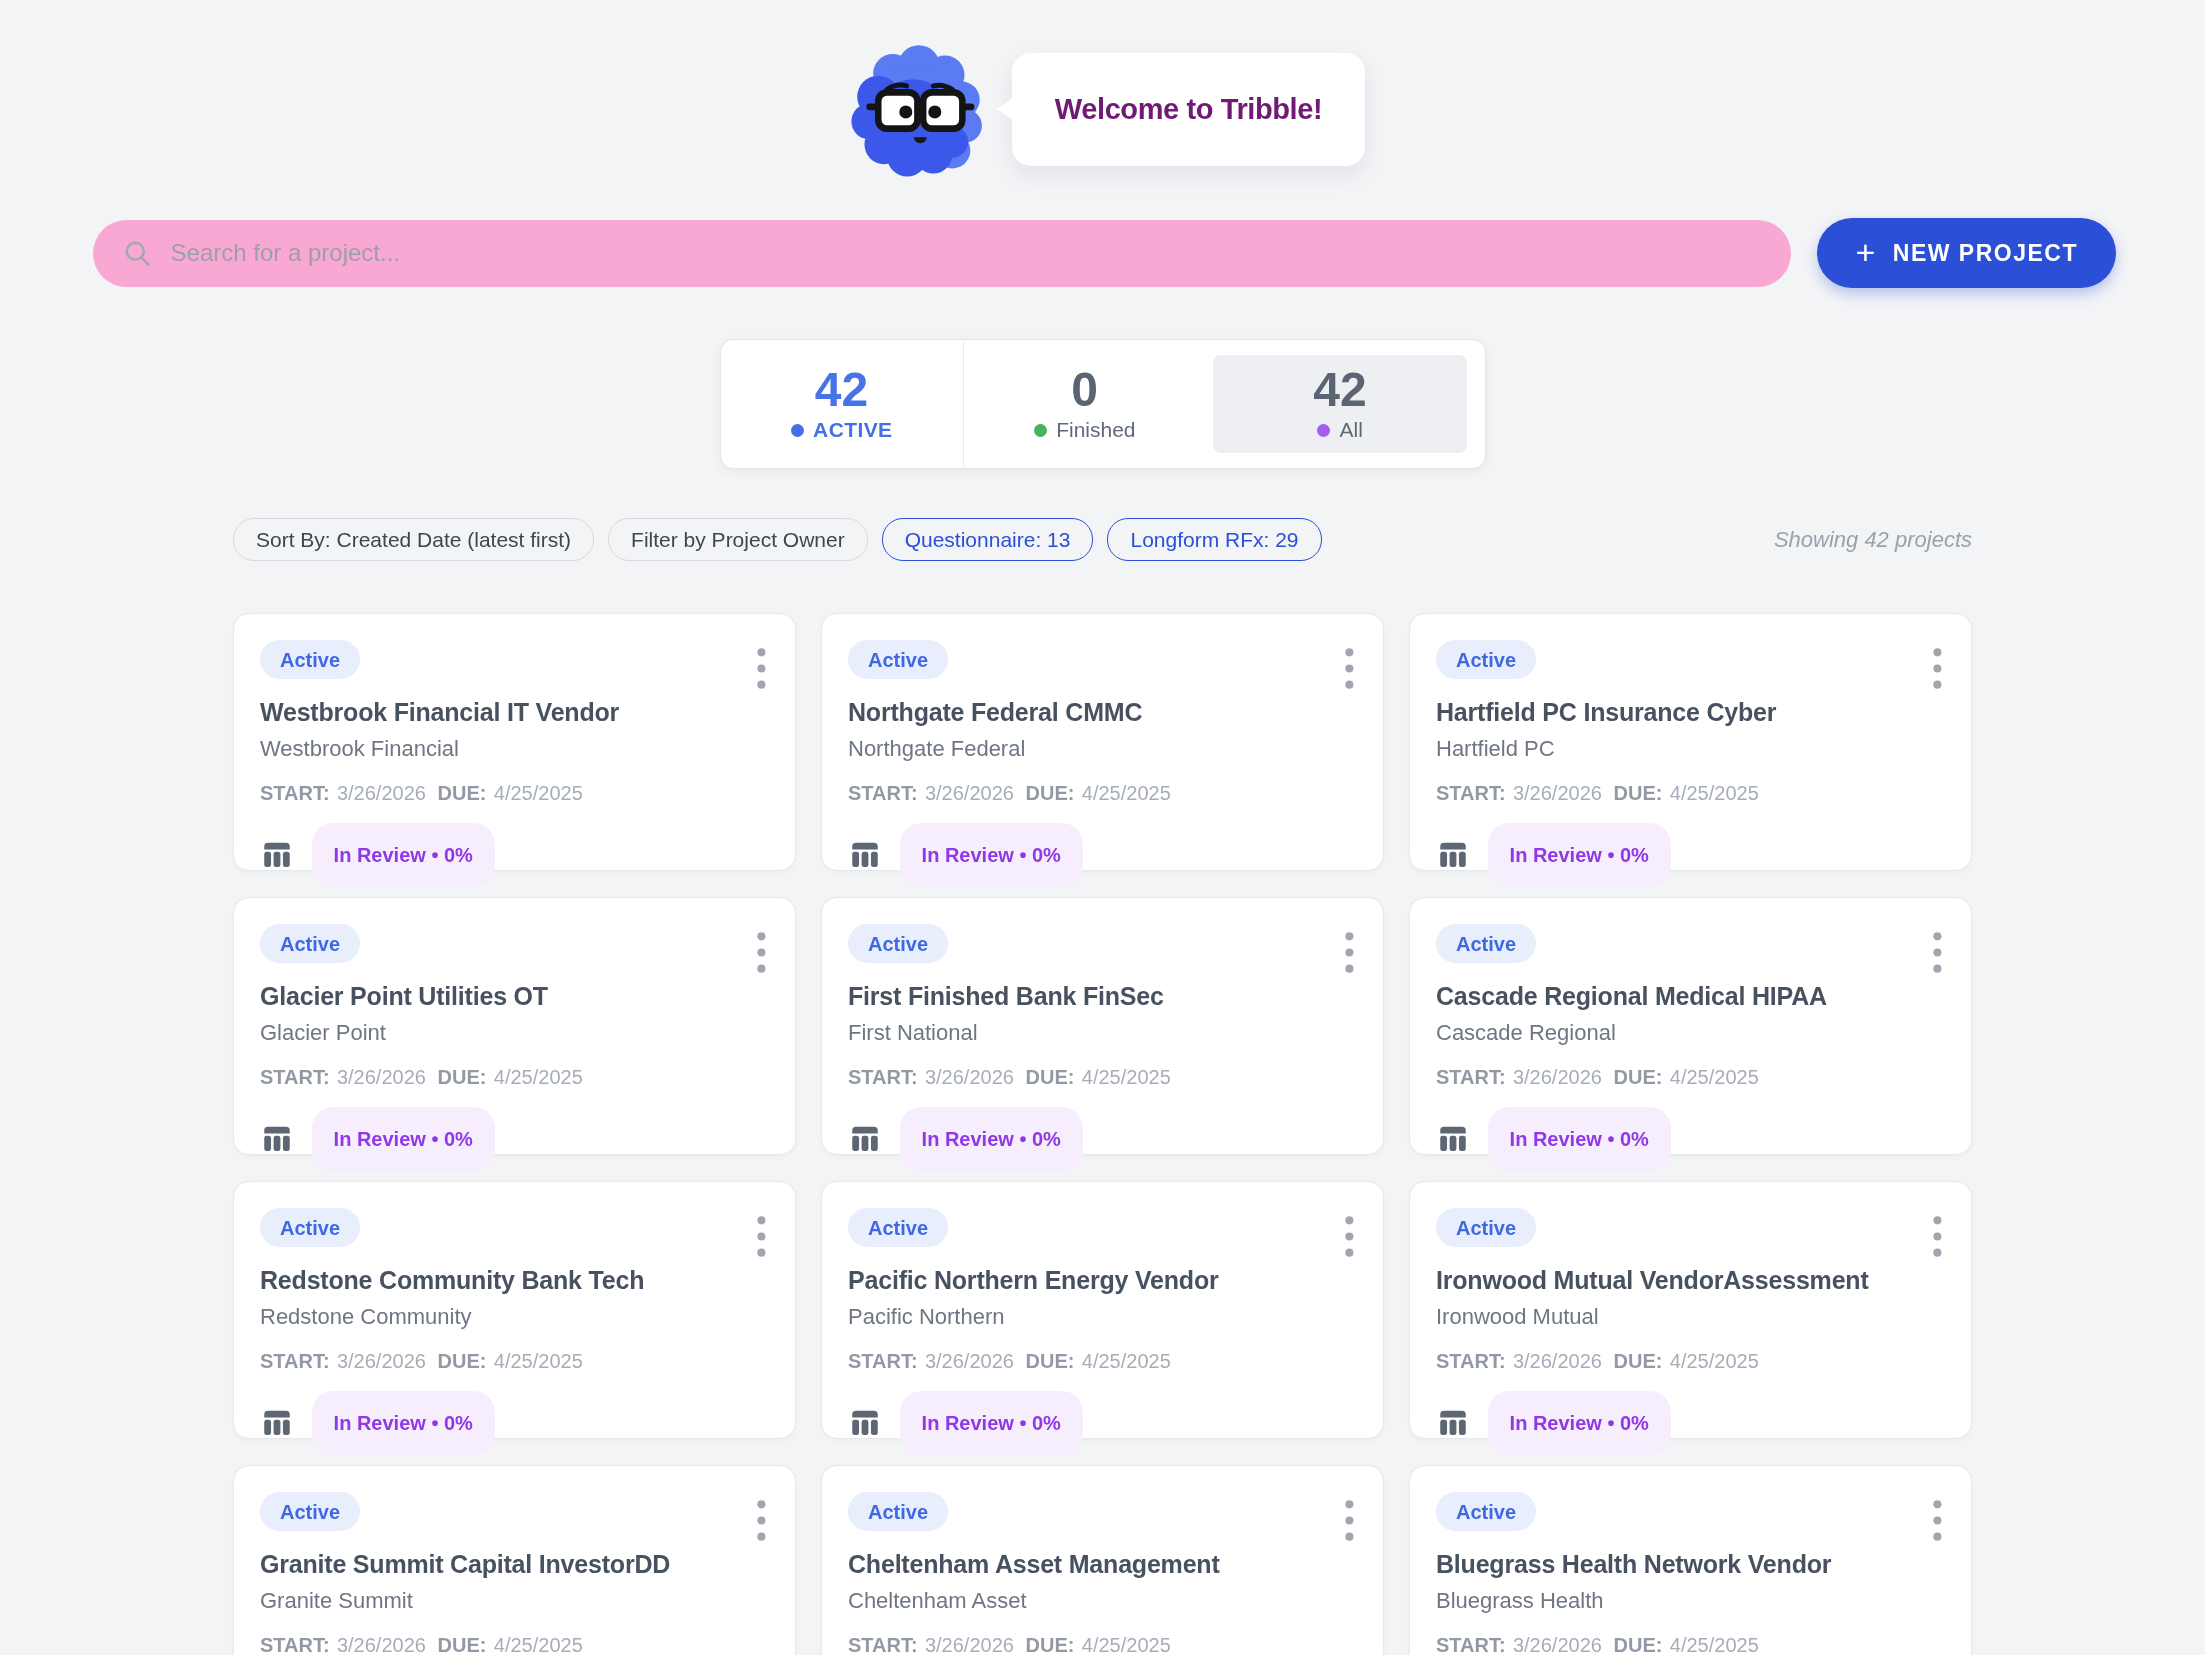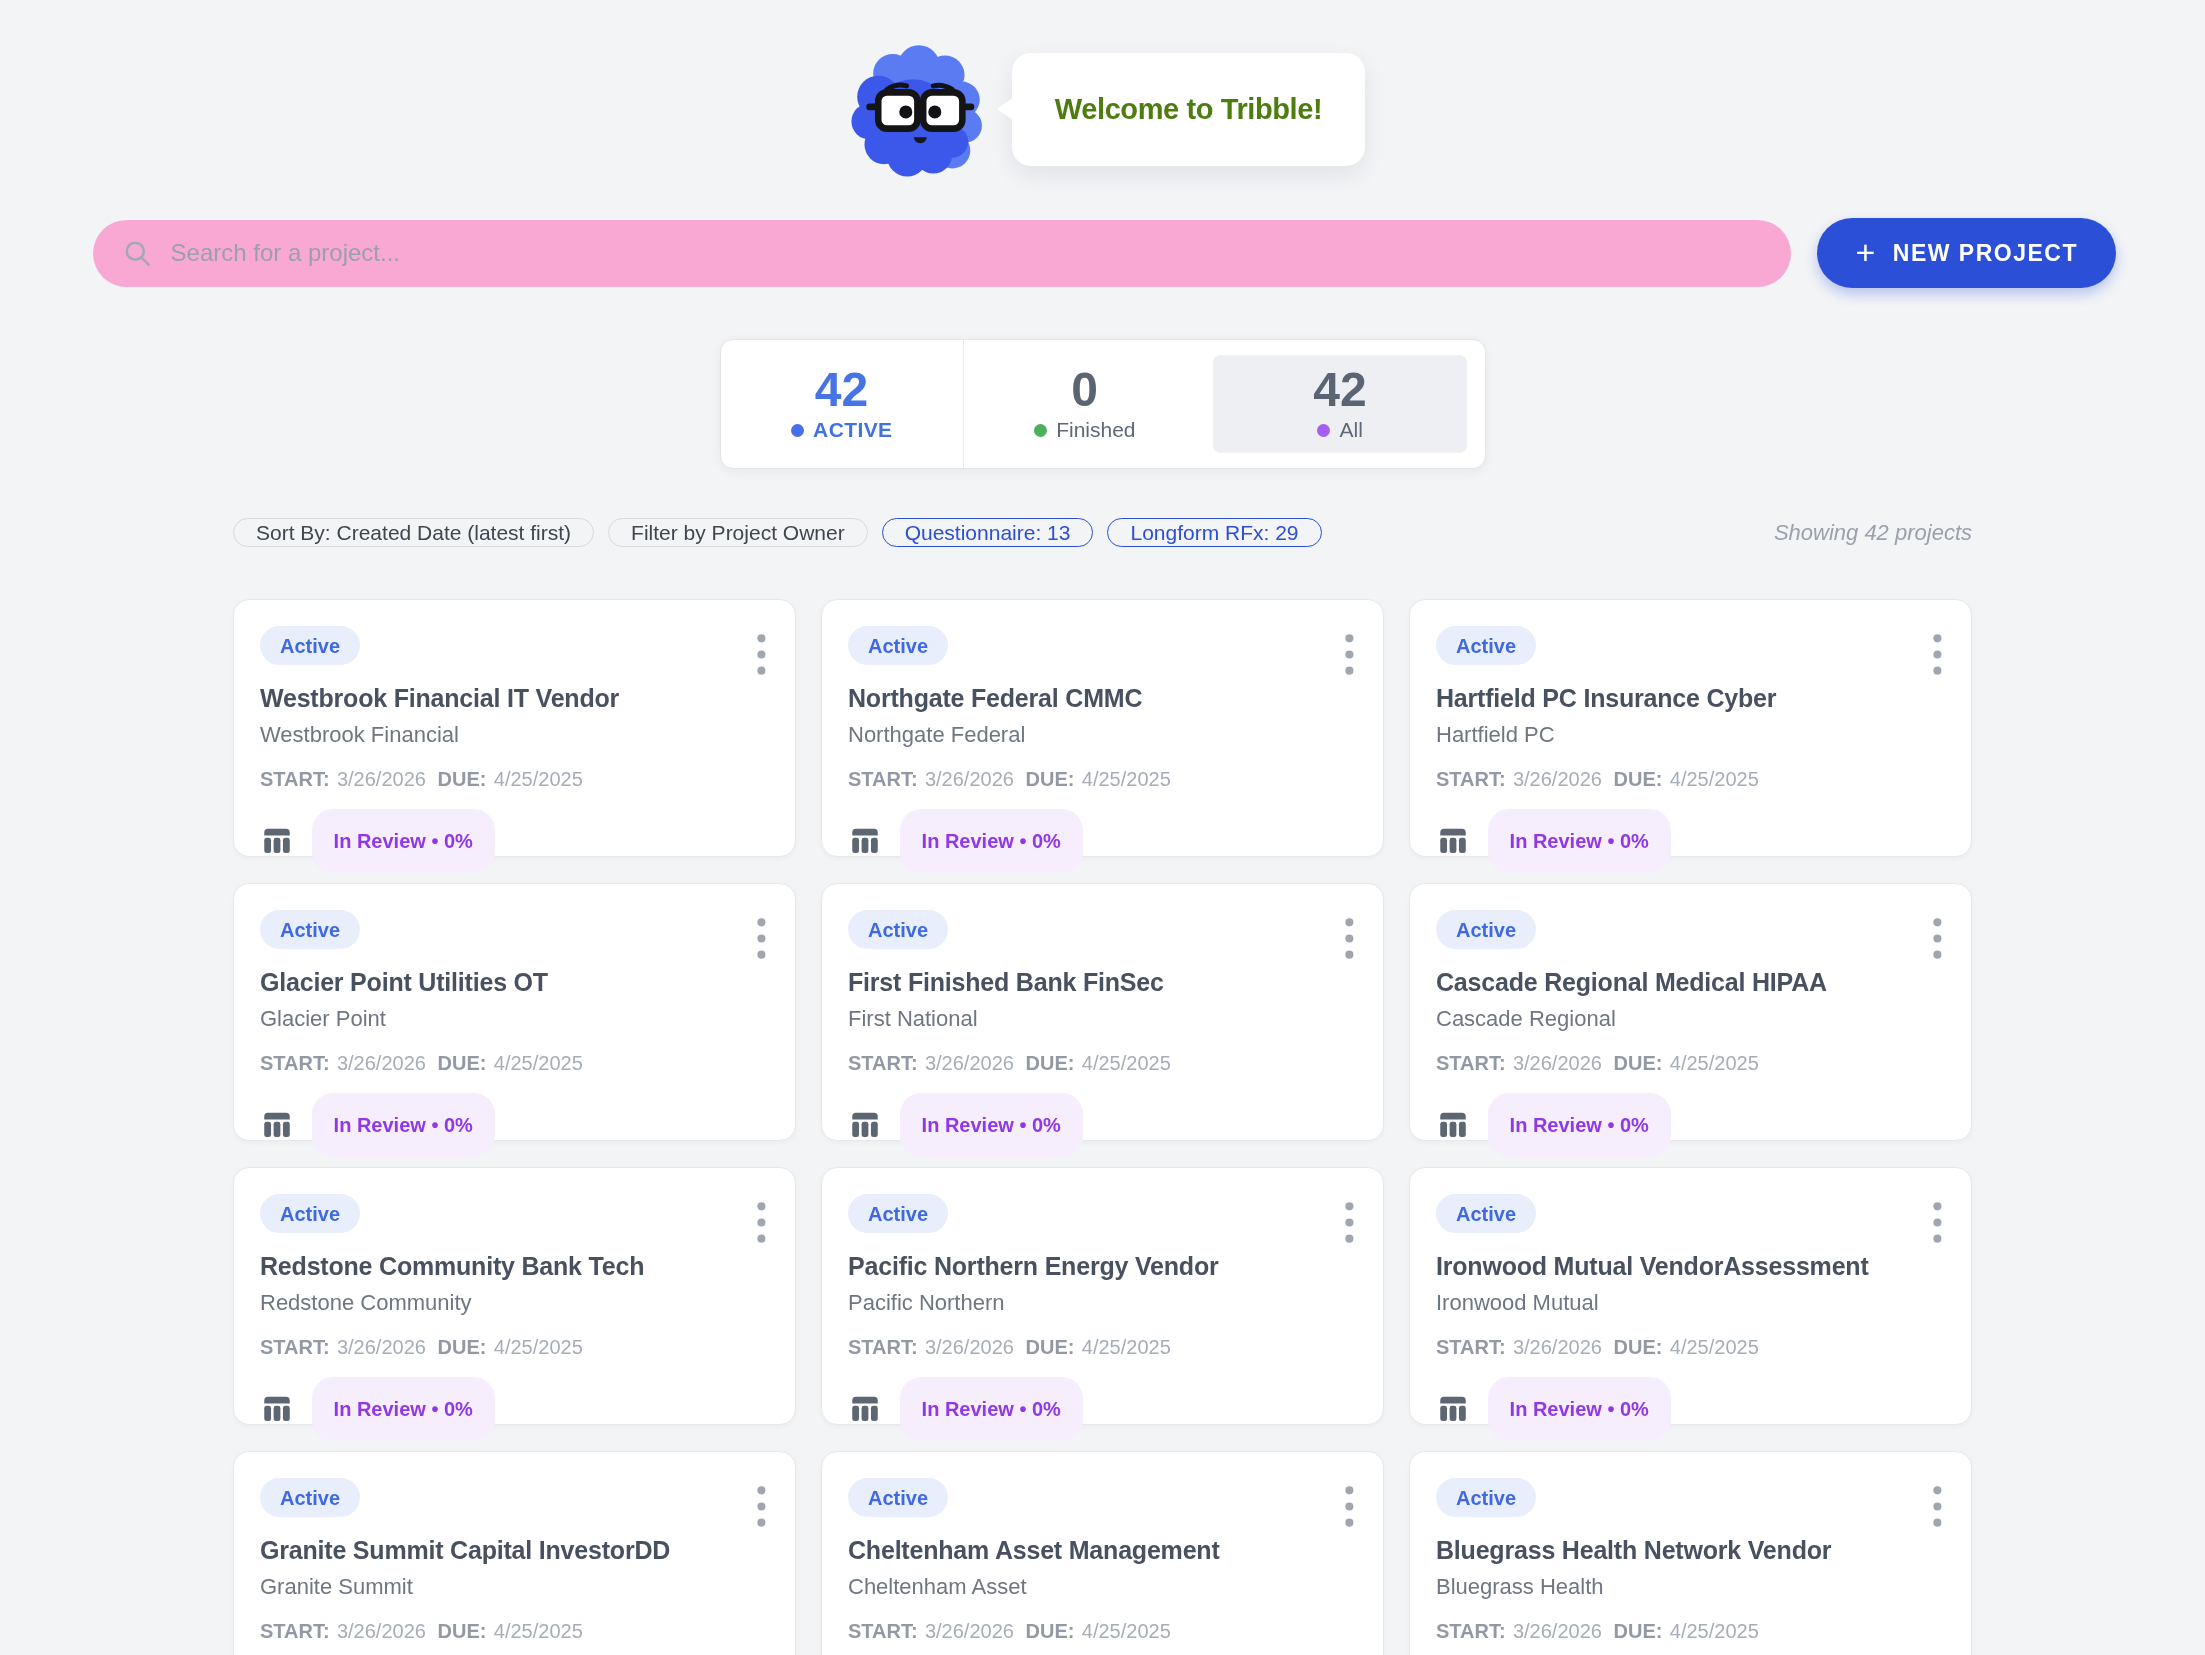--- a/index.html
+++ b/index.html
@@ -17,21 +17,21 @@
     position: absolute; left: 1012px; top: 53px; width: 353px; height: 113px;
     background: #ffffff; border-radius: 19px;
     box-shadow: 0 8.8px 23.5px rgba(20,30,60,.08);
     display: flex; align-items: center; justify-content: center;
   }
   .bubble::before {
     content: ""; position: absolute; left: -14.7px; top: 50%; margin-top: -12.5px;
     border-top: 12.5px solid transparent; border-bottom: 12.5px solid transparent;
     border-right: 17.6px solid #ffffff;
   }
-  .bubble-text { font-size: 29px; font-weight: 700; color: #4d7c0f; letter-spacing: -0.4px; }
+  .bubble-text { font-size: 29px; font-weight: 700; color: #701a75; letter-spacing: -0.4px; }
 
   
   .search-row { display: flex; align-items: center; margin: 27px 89px 0 93px; gap: 26px; }
   .search-box {
     flex: 1; height: 67px; background: #f9a8d4; border-radius: 34px;
     display: flex; align-items: center; padding: 0 29px; gap: 17.6px;
   }
   .search-input {
     flex: 1; border: none; outline: none; background: transparent;
     font-family: inherit; font-size: 24px; color: #5f6877;
@@ -65,21 +65,21 @@
   }
   .stat-value { font-size: 48px; font-weight: 700; color: #5b6472; line-height: 1; }
   .stat-cell.active .stat-value { color: #4674e6; }
   .stat-label { font-size: 21px; color: #5f6877; display: flex; align-items: center; gap: 9.5px; }
   .stat-cell.active .stat-label { color: #4171e4; font-weight: 700; letter-spacing: 0.4px; }
   .dot { width: 13px; height: 13px; border-radius: 50%; }
 
   
   .filter-row { width: 1739px; margin: 49px auto 0; display: flex; align-items: center; gap: 14px; }
   .chip {
-    height: 29px; padding: 2px 22px; border-radius: 21px;
+    height: 43px; padding: 2px 22px; border-radius: 21px;
     border: 1.5px solid #d7d9dd; background: transparent; cursor: pointer;
     font-family: inherit; font-size: 21px; color: #3f4650;
     display: inline-flex; align-items: center; white-space: nowrap;
   }
   .chip.blue { border-color: #2b4fd6; color: #2b4fd6; }
   .showing { margin-left: auto; font-size: 22px; font-style: italic; color: #9aa1ad; }
 
   
   .grid {
     width: 1739px; margin: 52px auto 0;

